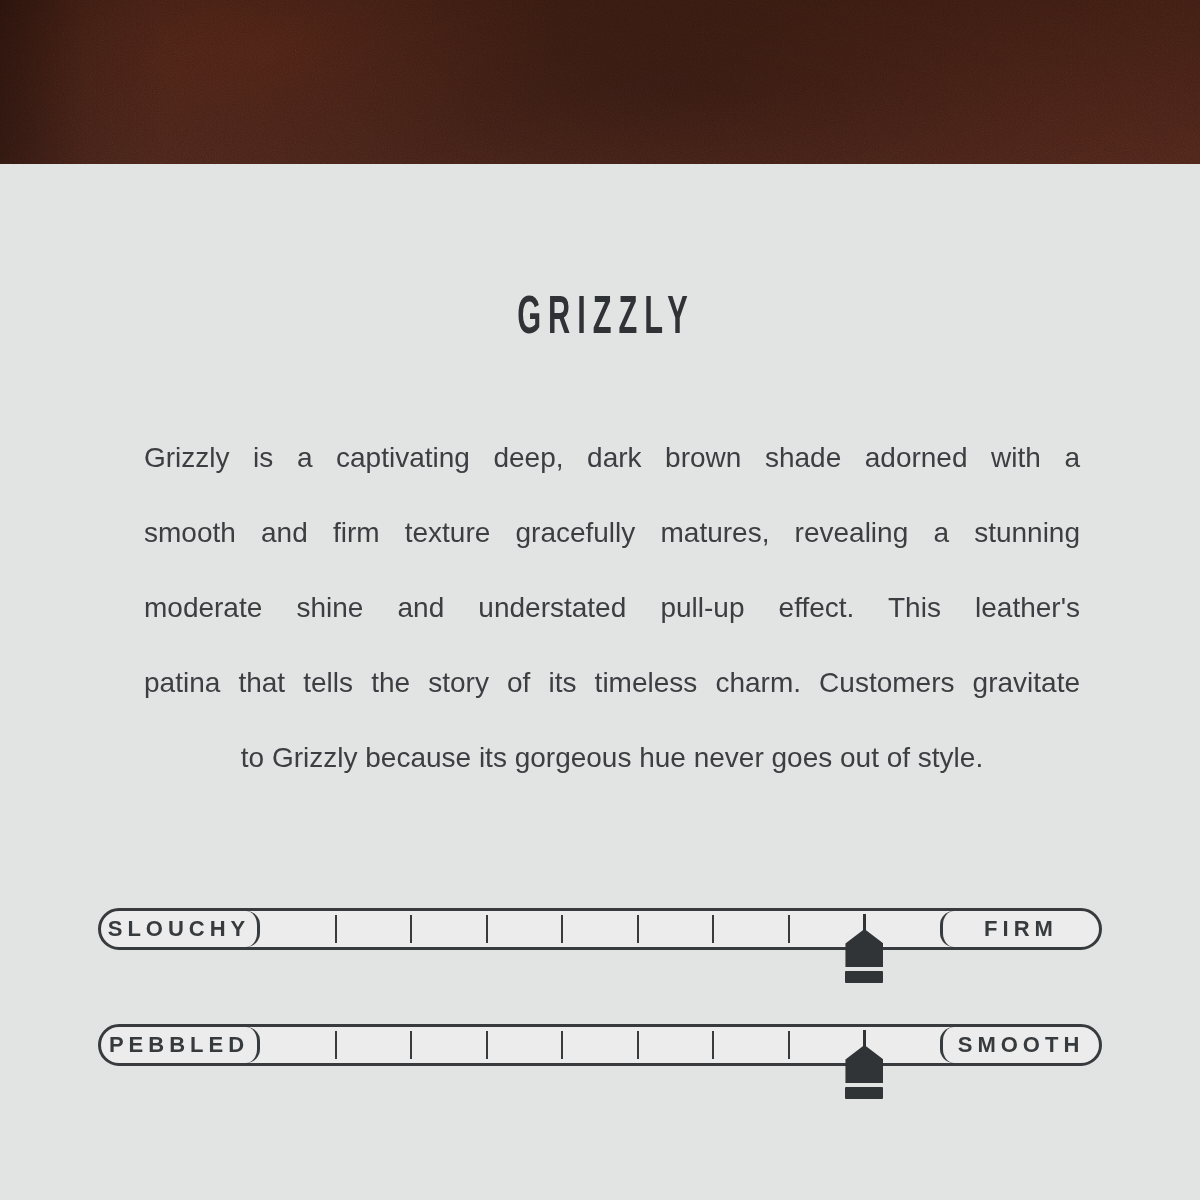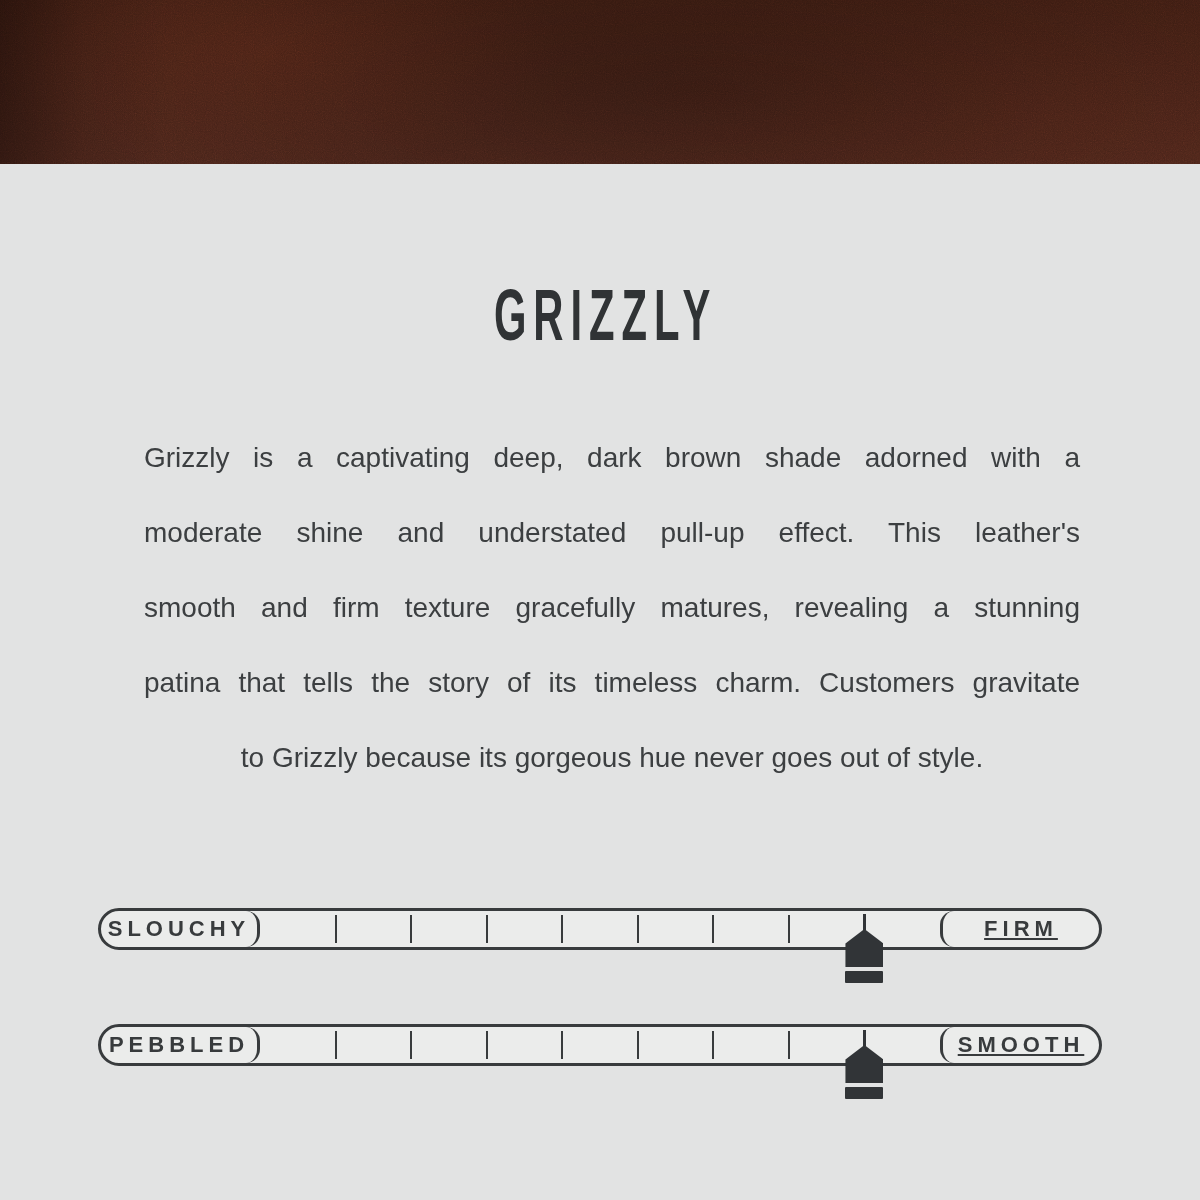--- a/index.html
+++ b/index.html
@@ -29,21 +29,21 @@
   }
   .leather svg.grain {
     position: absolute; inset: 0; width: 100%; height: 100%;
     mix-blend-mode: overlay; opacity: .55;
   }
 
   
   h1.title {
     margin-top: 112px;
     text-align: center;
-    font-size: 72px;
+    font-size: 53px;
     line-height: 78px;
     font-weight: 700;
     letter-spacing: 12px;
     color: #303335;
     white-space: nowrap;
   }
   h1.title .squeeze {
     display: inline-block;
     transform: scaleX(0.58);
     transform-origin: 50% 50%;
@@ -74,21 +74,21 @@
   }
   .cap {
     flex: 0 0 159px;
     display: flex; align-items: center; justify-content: center;
     font-size: 22px; font-weight: 700; letter-spacing: 5px;
     color: var(--ink);
     white-space: nowrap;
     border-radius: 14px;
   }
   .cap.left  { border-right: 3px solid var(--ink); }
-  .cap.right { border-left: 3px solid var(--ink); text-decoration: underline; }
+  .cap.right { border-left: 3px solid var(--ink); }
   .tick-area { flex: 1 1 auto; position: relative; }
   .tick {
     position: absolute; top: 4px;
     width: 2px; height: 28px;
     background: var(--ink);
     transform: translateX(-50%);
   }
   .marker {
     position: absolute; top: 3px;
     width: 38px;
@@ -115,22 +115,22 @@
       <feColorMatrix type="saturate" values="0"></feColorMatrix>
     </filter>
     <rect width="100%" height="100%" filter="url(#grain-f)"></rect>
   </svg>
 </div>
 
 <h1 class="title"><span class="squeeze">GRIZZLY</span></h1>
 
 <div class="desc">
   <div class="line">Grizzly is a captivating deep, dark brown shade adorned with a</div>
+  <div class="line">smooth and firm texture gracefully matures, revealing a stunning</div>
   <div class="line">moderate shine and understated pull-up effect. This leather's</div>
-  <div class="line">smooth and firm texture gracefully matures, revealing a stunning</div>
   <div class="line">patina that tells the story of its timeless charm. Customers gravitate</div>
   <div class="line last">to Grizzly because its gorgeous hue never goes out of style.</div>
 </div>
 
 <div class="scale">
   <div class="track">
     <div class="cap left">SLOUCHY</div>
     <div class="tick-area">
       <div class="marker" style="left: 88.8889%;">
         <div class="m-tick"></div>

